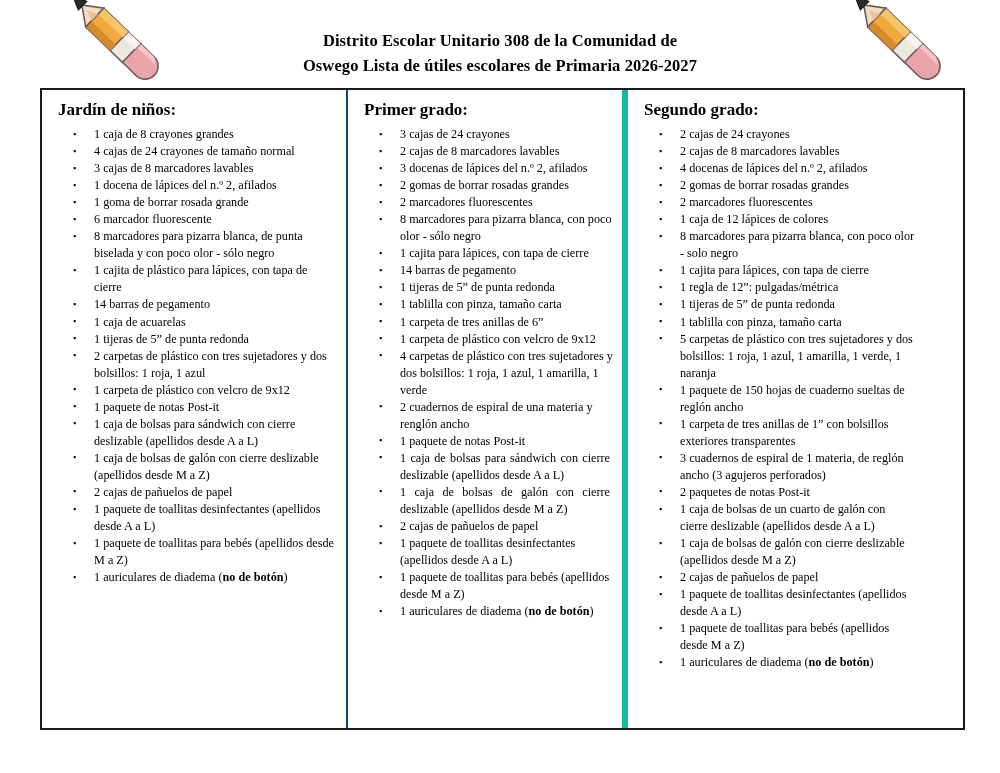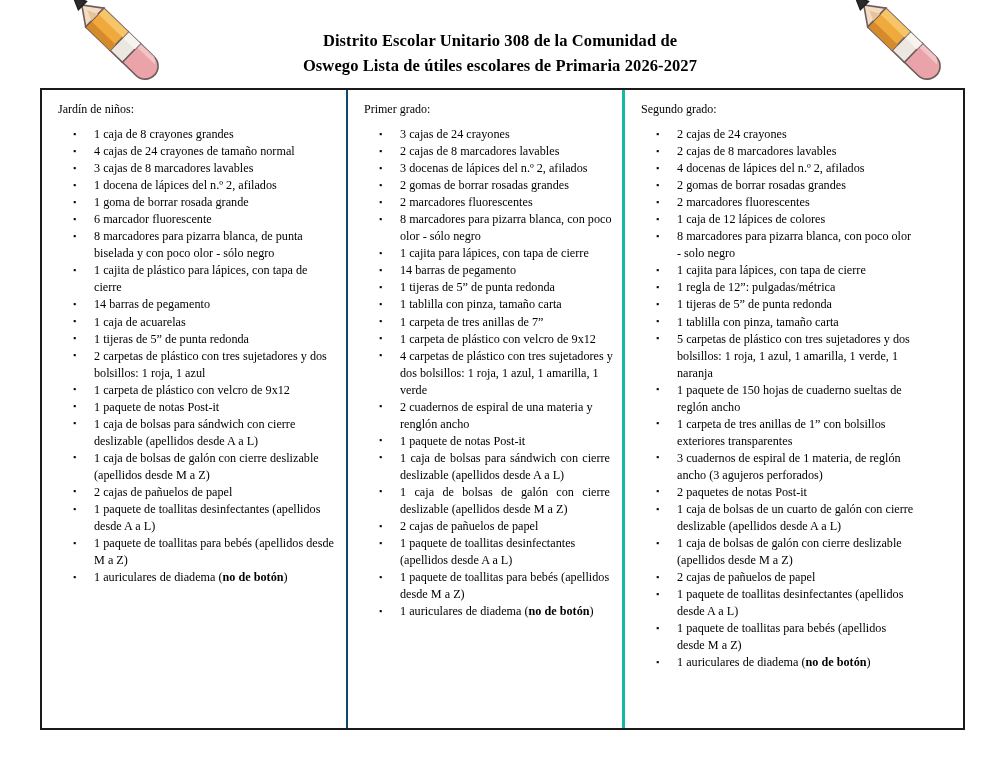--- a/index.html
+++ b/index.html
@@ -58,25 +58,25 @@
     display: flex;
     background: #ffffff;
   }
   .col {
     box-sizing: border-box;
     padding: 10px 8px 6px 10px;
     overflow: hidden;
   }
   .col-1 { width: 304px; }
   .col-2 { width: 276px; border-left: 2px solid #0c4a6e; }
-  .col-3 { width: 302px; border-left: 3px solid #14b8a6; }
+  .col-3 { width: 302px; border-left: 6px solid #14b8a6; }
 
   .col-heading {
-    font-weight: normal;
-    font-size: 12px;
+    font-weight: bold;
+    font-size: 17px;
     line-height: 19px;
     margin: 0 0 7px 6px;
   }
 
   ul.items {
     list-style: none;
     margin: 0;
     padding: 0;
   }
   ul.items li {
@@ -186,21 +186,21 @@
         <li>3 cajas de 24 crayones</li>
         <li>2 cajas de 8 marcadores lavables</li>
         <li>3 docenas de lápices del n.º 2, afilados</li>
         <li>2 gomas de borrar rosadas grandes</li>
         <li>2 marcadores fluorescentes</li>
         <li>8 marcadores para pizarra blanca, con poco olor - sólo negro</li>
         <li>1 cajita para lápices, con tapa de cierre</li>
         <li>14 barras de pegamento</li>
         <li>1 tijeras de 5” de punta redonda</li>
         <li>1 tablilla con pinza, tamaño carta</li>
-        <li>1 carpeta de tres anillas de 7”</li>
+        <li>1 carpeta de tres anillas de 6”</li>
         <li>1 carpeta de plástico con velcro de 9x12</li>
         <li>4 carpetas de plástico con tres sujetadores y dos bolsillos: 1 roja, 1 azul, 1 amarilla, 1 verde</li>
         <li>2 cuadernos de espiral de una materia y renglón ancho</li>
         <li>1 paquete de notas Post-it</li>
         <li class="just">1 caja de bolsas para sándwich con cierre deslizable (apellidos desde A a L)</li>
         <li class="just">1 caja de bolsas de galón con cierre deslizable (apellidos desde M a Z)</li>
         <li>2 cajas de pañuelos de papel</li>
         <li>1 paquete de toallitas desinfectantes (apellidos desde A a L)</li>
         <li>1 paquete de toallitas para bebés (apellidos desde M a Z)</li>
         <li>1 auriculares de diadema (<b>no de botón</b>)</li>

